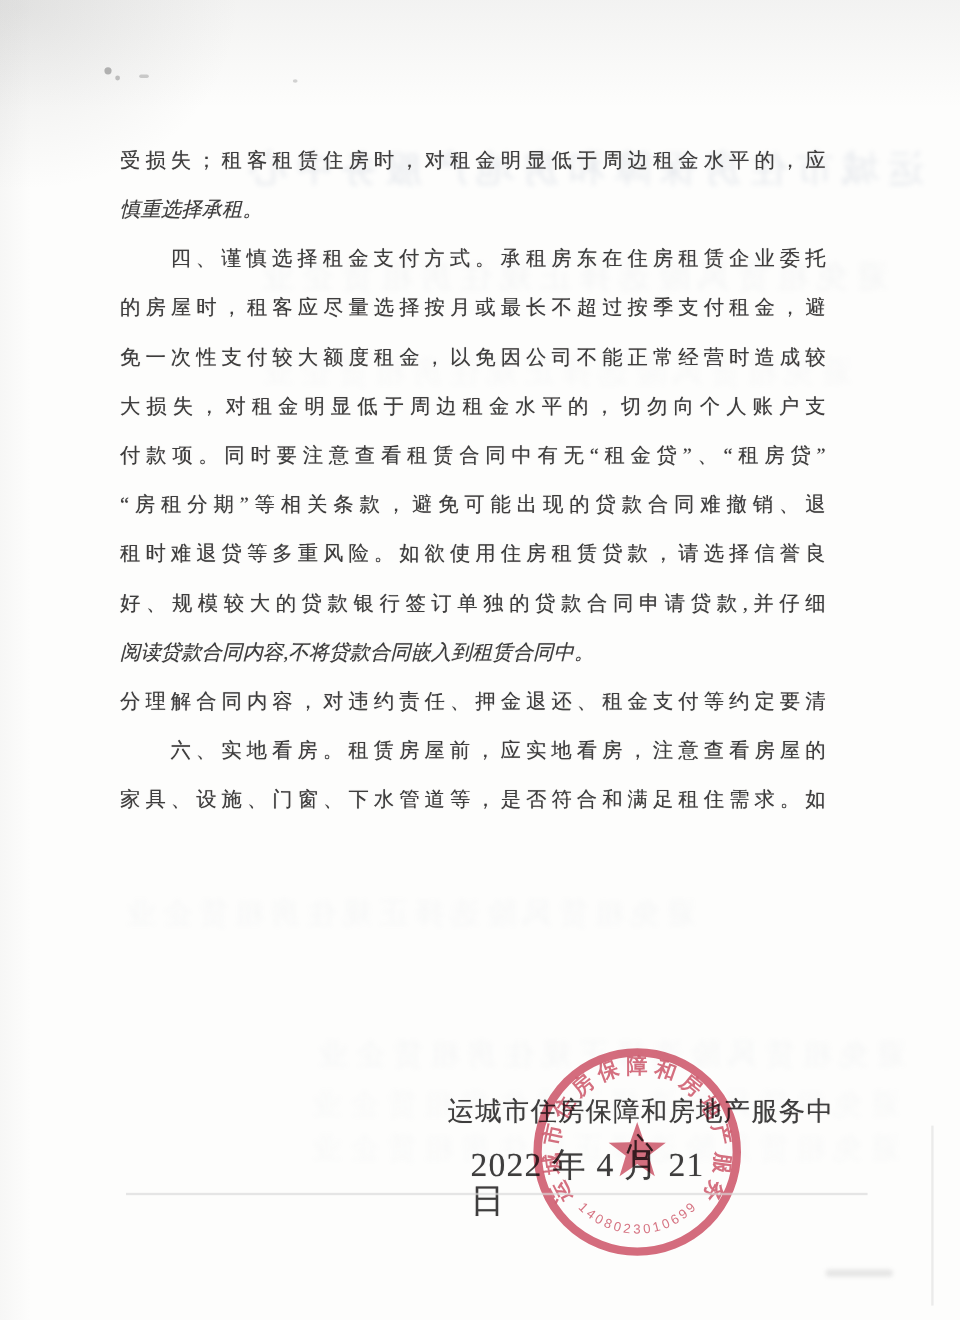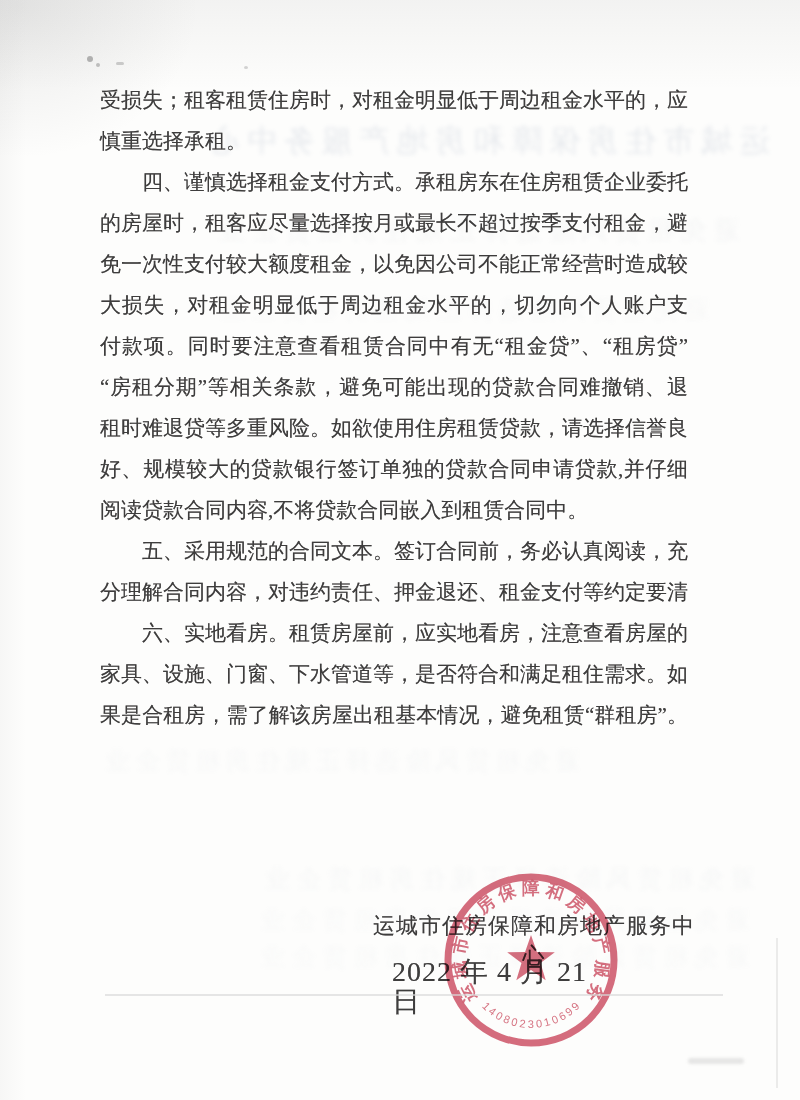--- a/index.html
+++ b/index.html
@@ -11,26 +11,26 @@
   
   .scan-shade-top{position:absolute;left:0;top:0;width:800px;height:90px;
     background:linear-gradient(180deg,rgba(150,150,150,.10),rgba(150,150,150,0));pointer-events:none;}
   .scan-shade-corner{position:absolute;left:-60px;top:-60px;width:260px;height:220px;
     background:radial-gradient(ellipse at 30% 30%,rgba(120,120,120,.14),rgba(120,120,120,0) 70%);pointer-events:none;}
   .scan-shade-left{position:absolute;left:0;top:0;width:26px;height:1100px;
     background:linear-gradient(90deg,rgba(160,160,160,.07),rgba(160,160,160,0));pointer-events:none;}
 
   
   .doc{
-    position:absolute;left:100px;top:80px;width:588px;
-    font-size:21px;line-height:41px;color:#3e3d3d;
+    position:absolute;left:100px;top:113px;width:588px;
+    font-size:17px;line-height:41px;color:#3e3d3d;
     text-shadow:0 0 .6px rgba(62,61,61,.55);
   }
   .ln{height:41px;white-space:nowrap;text-align:justify;text-align-last:justify;overflow:visible;}
-  .ln.end{text-align:left;text-align-last:left;}
+  .ln.end{text-align:left;text-align-last:left;font-style:italic;}
   .ln.ind{text-indent:42px;}
 
   .signature{
     position:absolute;left:368px;top:911px;width:332px;
     font-size:22px;line-height:30px;color:#3e3d3d;text-align:center;
     letter-spacing:1px;text-shadow:0 0 .6px rgba(62,61,61,.55);
   }
   .doc-date{
     position:absolutes;position:absolute;left:392px;top:957px;width:216px;
     font-size:28px;line-height:30px;color:#3e3d3d;
@@ -86,25 +86,23 @@
   <div class="ln end">慎重选择承租。</div>
   <div class="ln ind">四、谨慎选择租金支付方式。承租房东在住房租赁企业委托</div>
   <div class="ln">的房屋时，租客应尽量选择按月或最长不超过按季支付租金，避</div>
   <div class="ln">免一次性支付较大额度租金，以免因公司不能正常经营时造成较</div>
   <div class="ln">大损失，对租金明显低于周边租金水平的，切勿向个人账户支</div>
   <div class="ln">付款项。同时要注意查看租赁合同中有无“租金贷”、“租房贷”</div>
   <div class="ln">“房租分期”等相关条款，避免可能出现的贷款合同难撤销、退</div>
   <div class="ln">租时难退贷等多重风险。如欲使用住房租赁贷款，请选择信誉良</div>
   <div class="ln">好、规模较大的贷款银行签订单独的贷款合同申请贷款,并仔细</div>
   <div class="ln end">阅读贷款合同内容,不将贷款合同嵌入到租赁合同中。</div>
-  <div class="ln ind">五、采用规范的合同文本。签订合同前，务必认真阅读，充</div>
   <div class="ln">分理解合同内容，对违约责任、押金退还、租金支付等约定要清</div>
   <div class="ln ind">六、实地看房。租赁房屋前，应实地看房，注意查看房屋的</div>
   <div class="ln">家具、设施、门窗、下水管道等，是否符合和满足租住需求。如</div>
-  <div class="ln">果是合租房，需了解该房屋出租基本情况，避免租赁“群租房”。</div>
 </div>
 
 <div class="signature">运城市住房保障和房地产服务中心</div>
 <div class="doc-date">2022 年 4 月 21 日</div>
 
 <div class="seal">
   <svg width="186" height="186" viewBox="0 0 186 186" xmlns="http://www.w3.org/2000/svg">
     <circle cx="93" cy="93" r="83" fill="none" stroke="#cc4a5f" stroke-width="7" stroke-opacity="0.92"></circle>
     <polygon points="93,68 98.9,84.9 116.8,85.3 102.5,96.1 107.7,113.2 93,103 78.3,113.2 83.5,96.1 69.2,85.3 87.1,84.9" fill="#cc4a5f" fill-opacity="0.9"></polygon>
     <defs>

